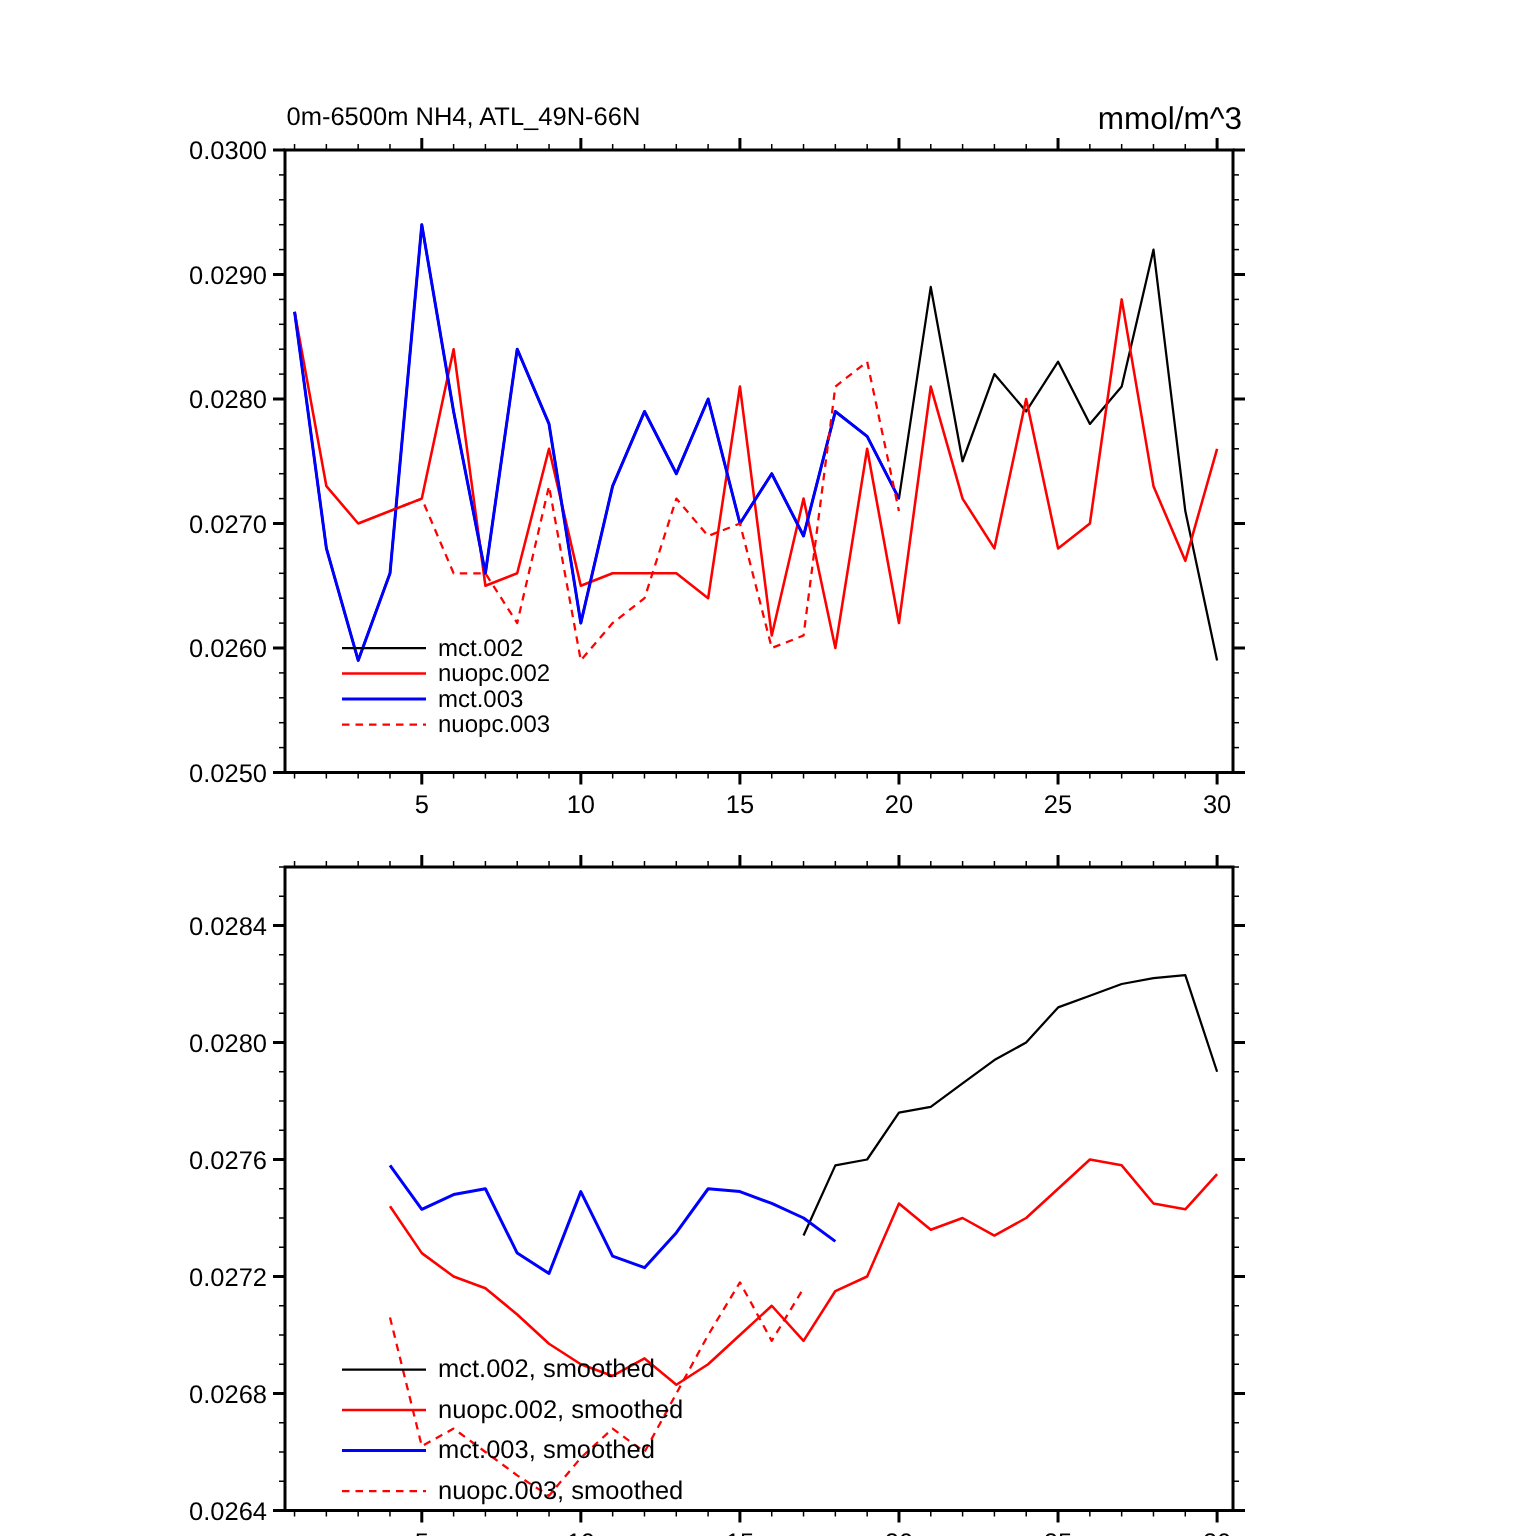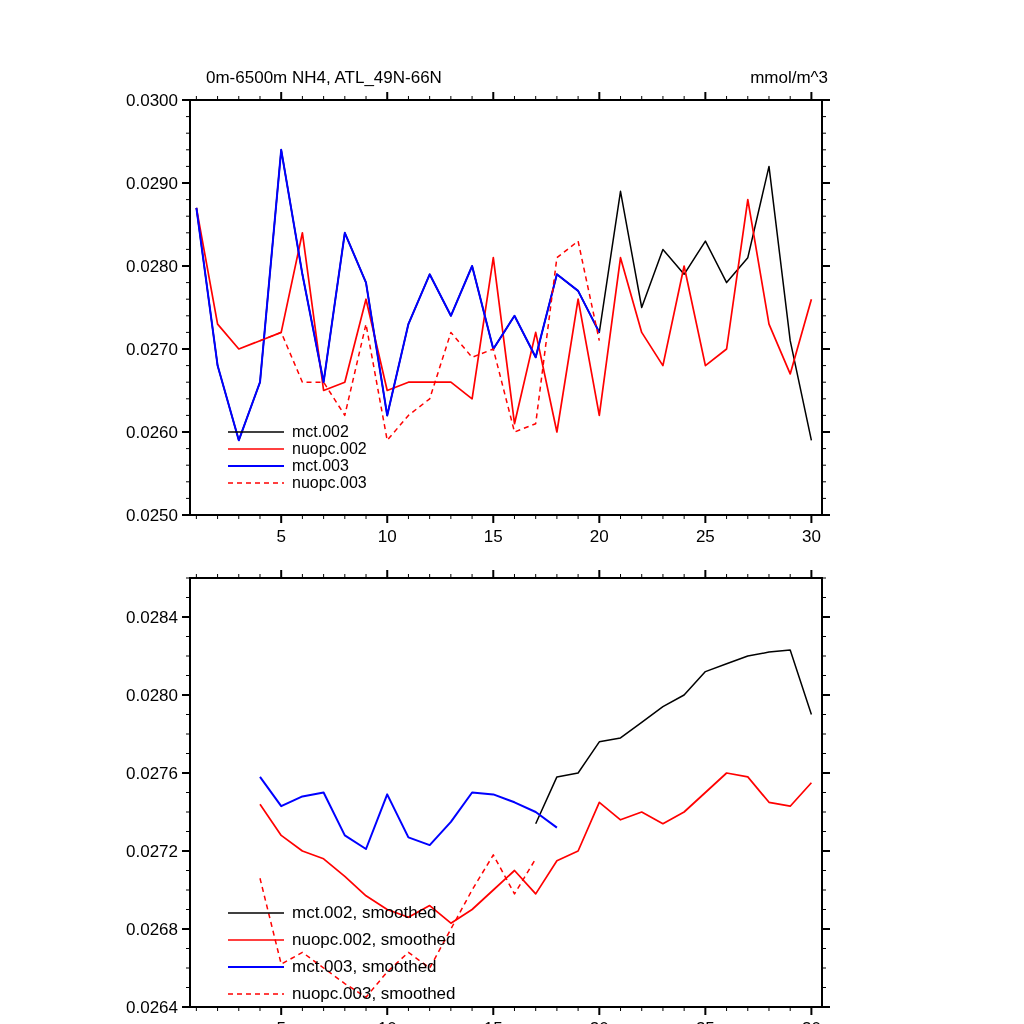--- a/index.html
+++ b/index.html
@@ -10,31 +10,31 @@
   }
   .canvas {
     position: relative;
     width: 1024px;
     height: 1024px;
     overflow: hidden;
     background: #ffffff;
   }
   .chart-title {
     position: absolute;
-    left: 206px;
+    left: 191px;
     top: 68px;
     font-size: 17px;
     color: #000000;
     white-space: nowrap;
   }
   .chart-units {
     position: absolute;
     right: 196px;
     top: 68px;
-    font-size: 17px;
+    font-size: 21px;
     color: #000000;
     white-space: nowrap;
   }
   svg text {
     font-family: "Liberation Sans", sans-serif;
     fill: #000000;
   }
   .tick-label { font-size: 17px; }
   .legend-label-sm { font-size: 16px; }
   .legend-label-lg { font-size: 17px; }

